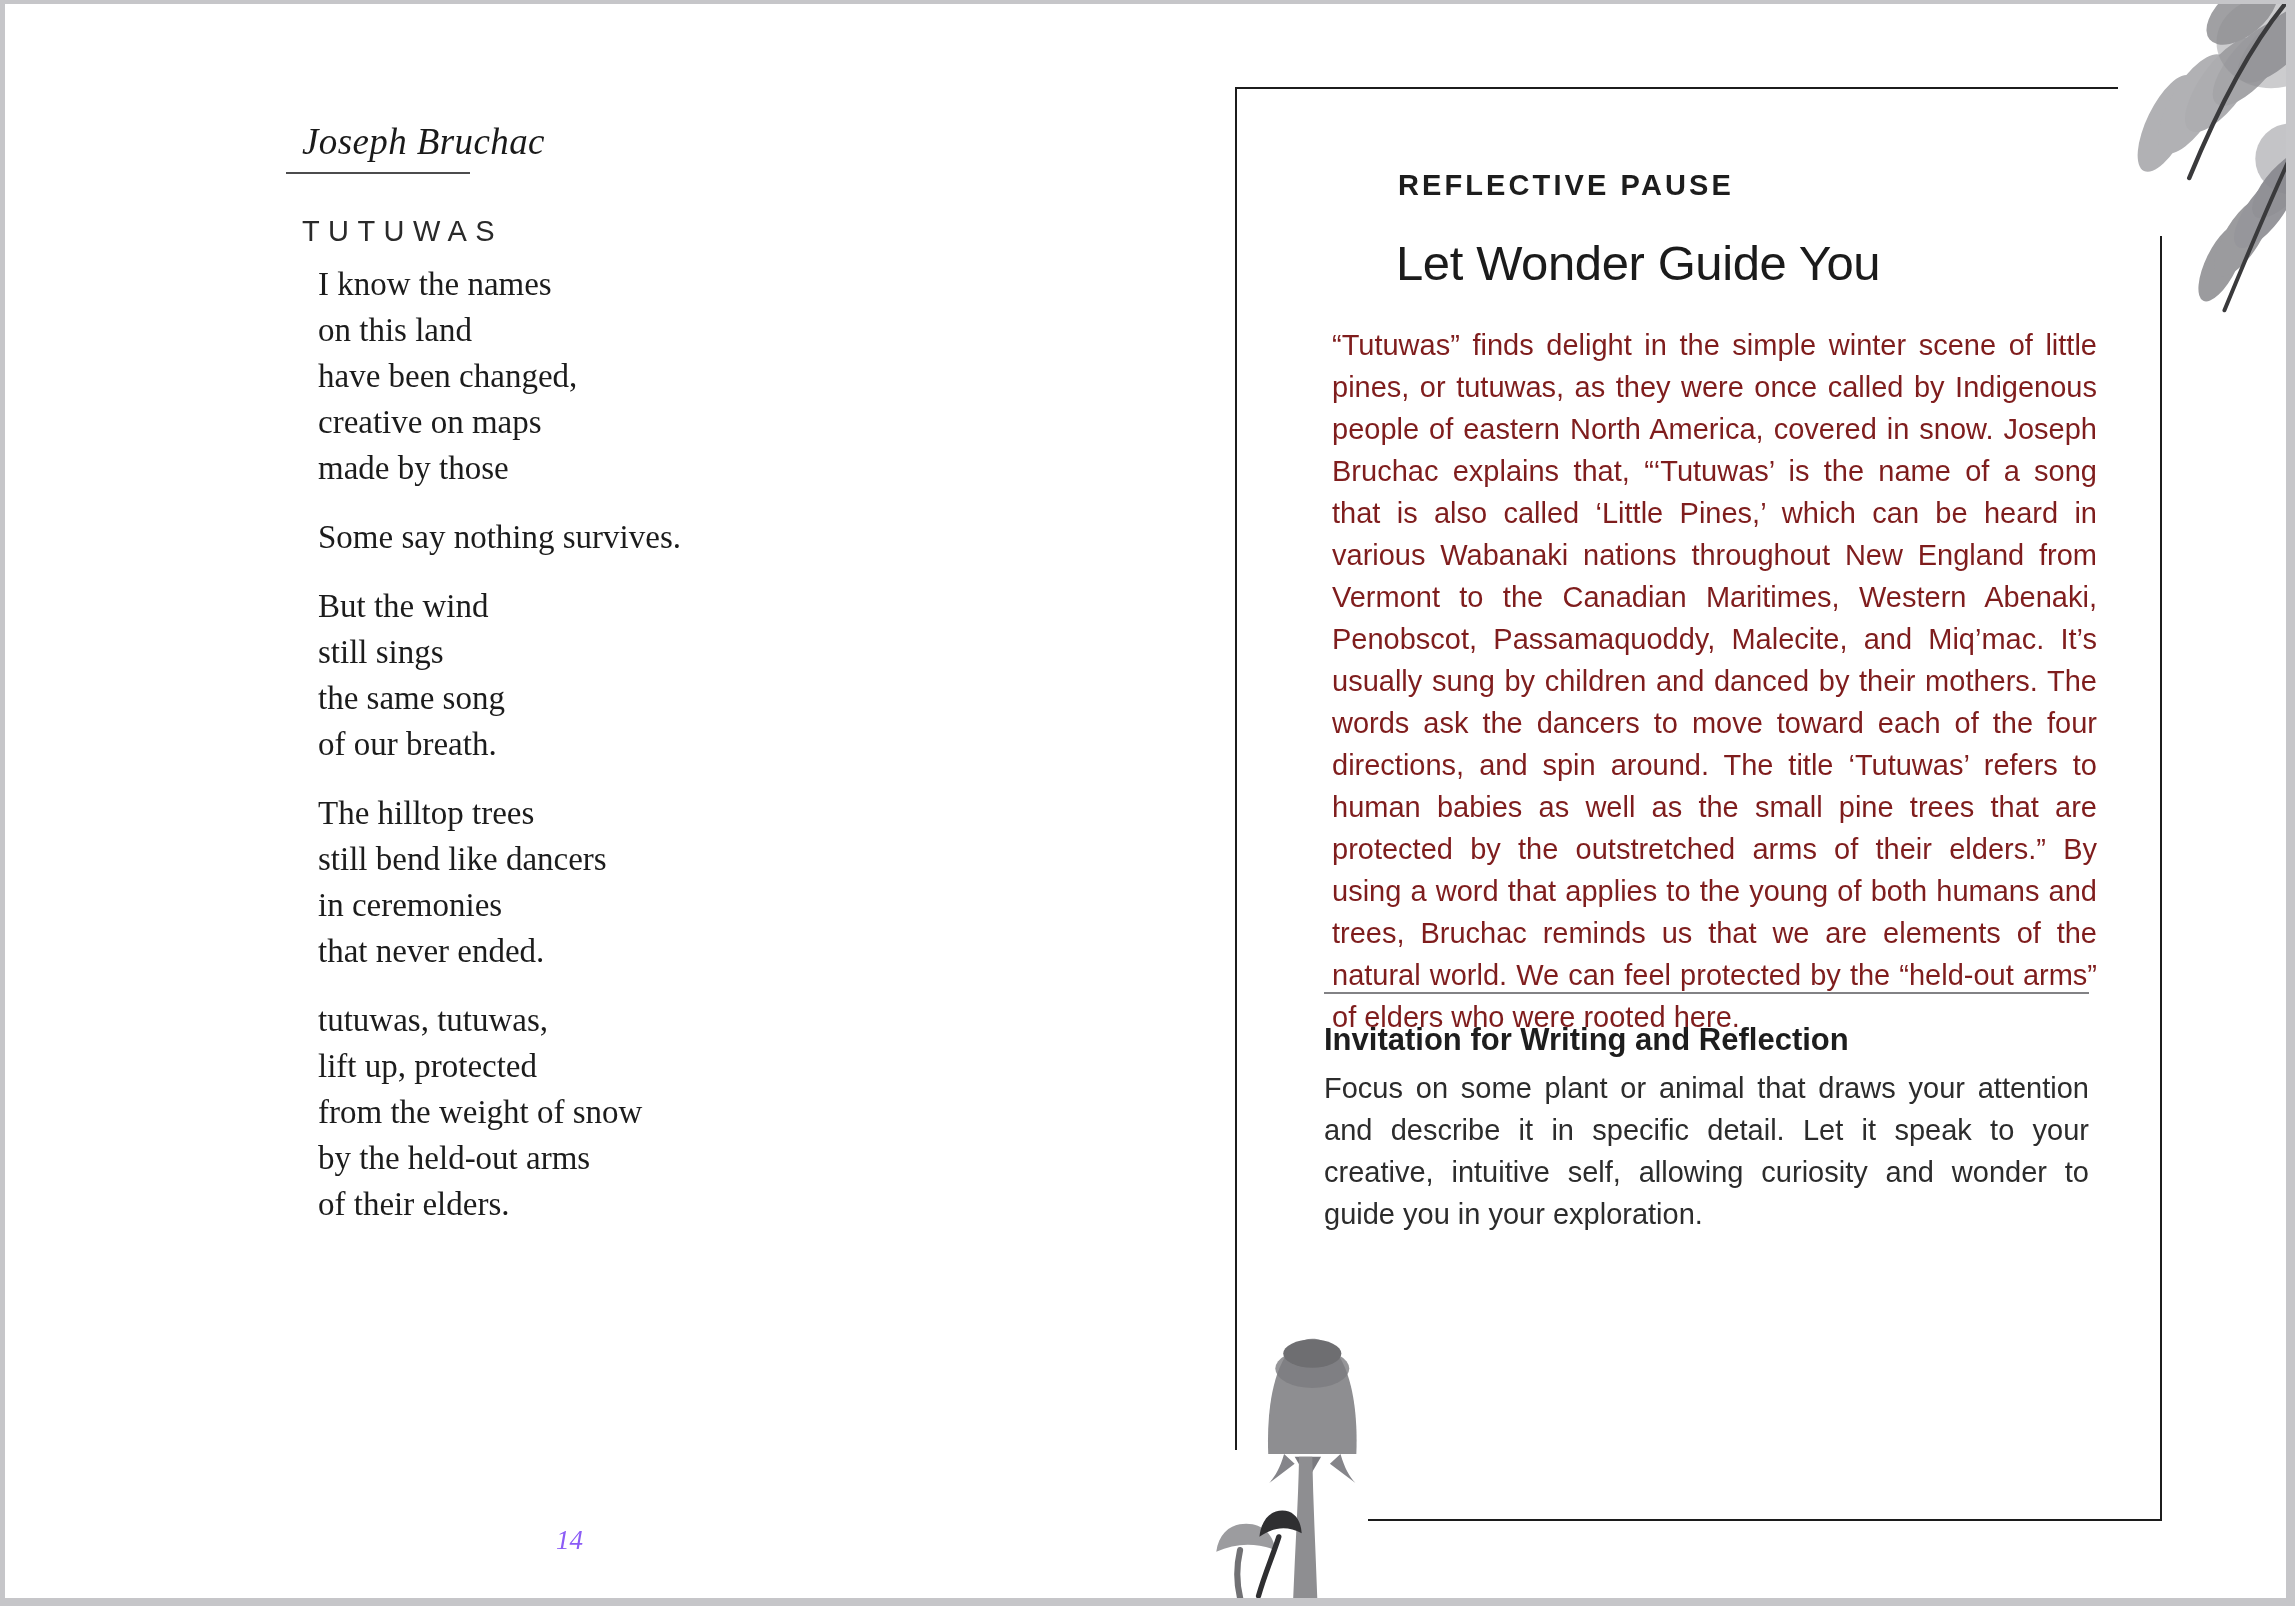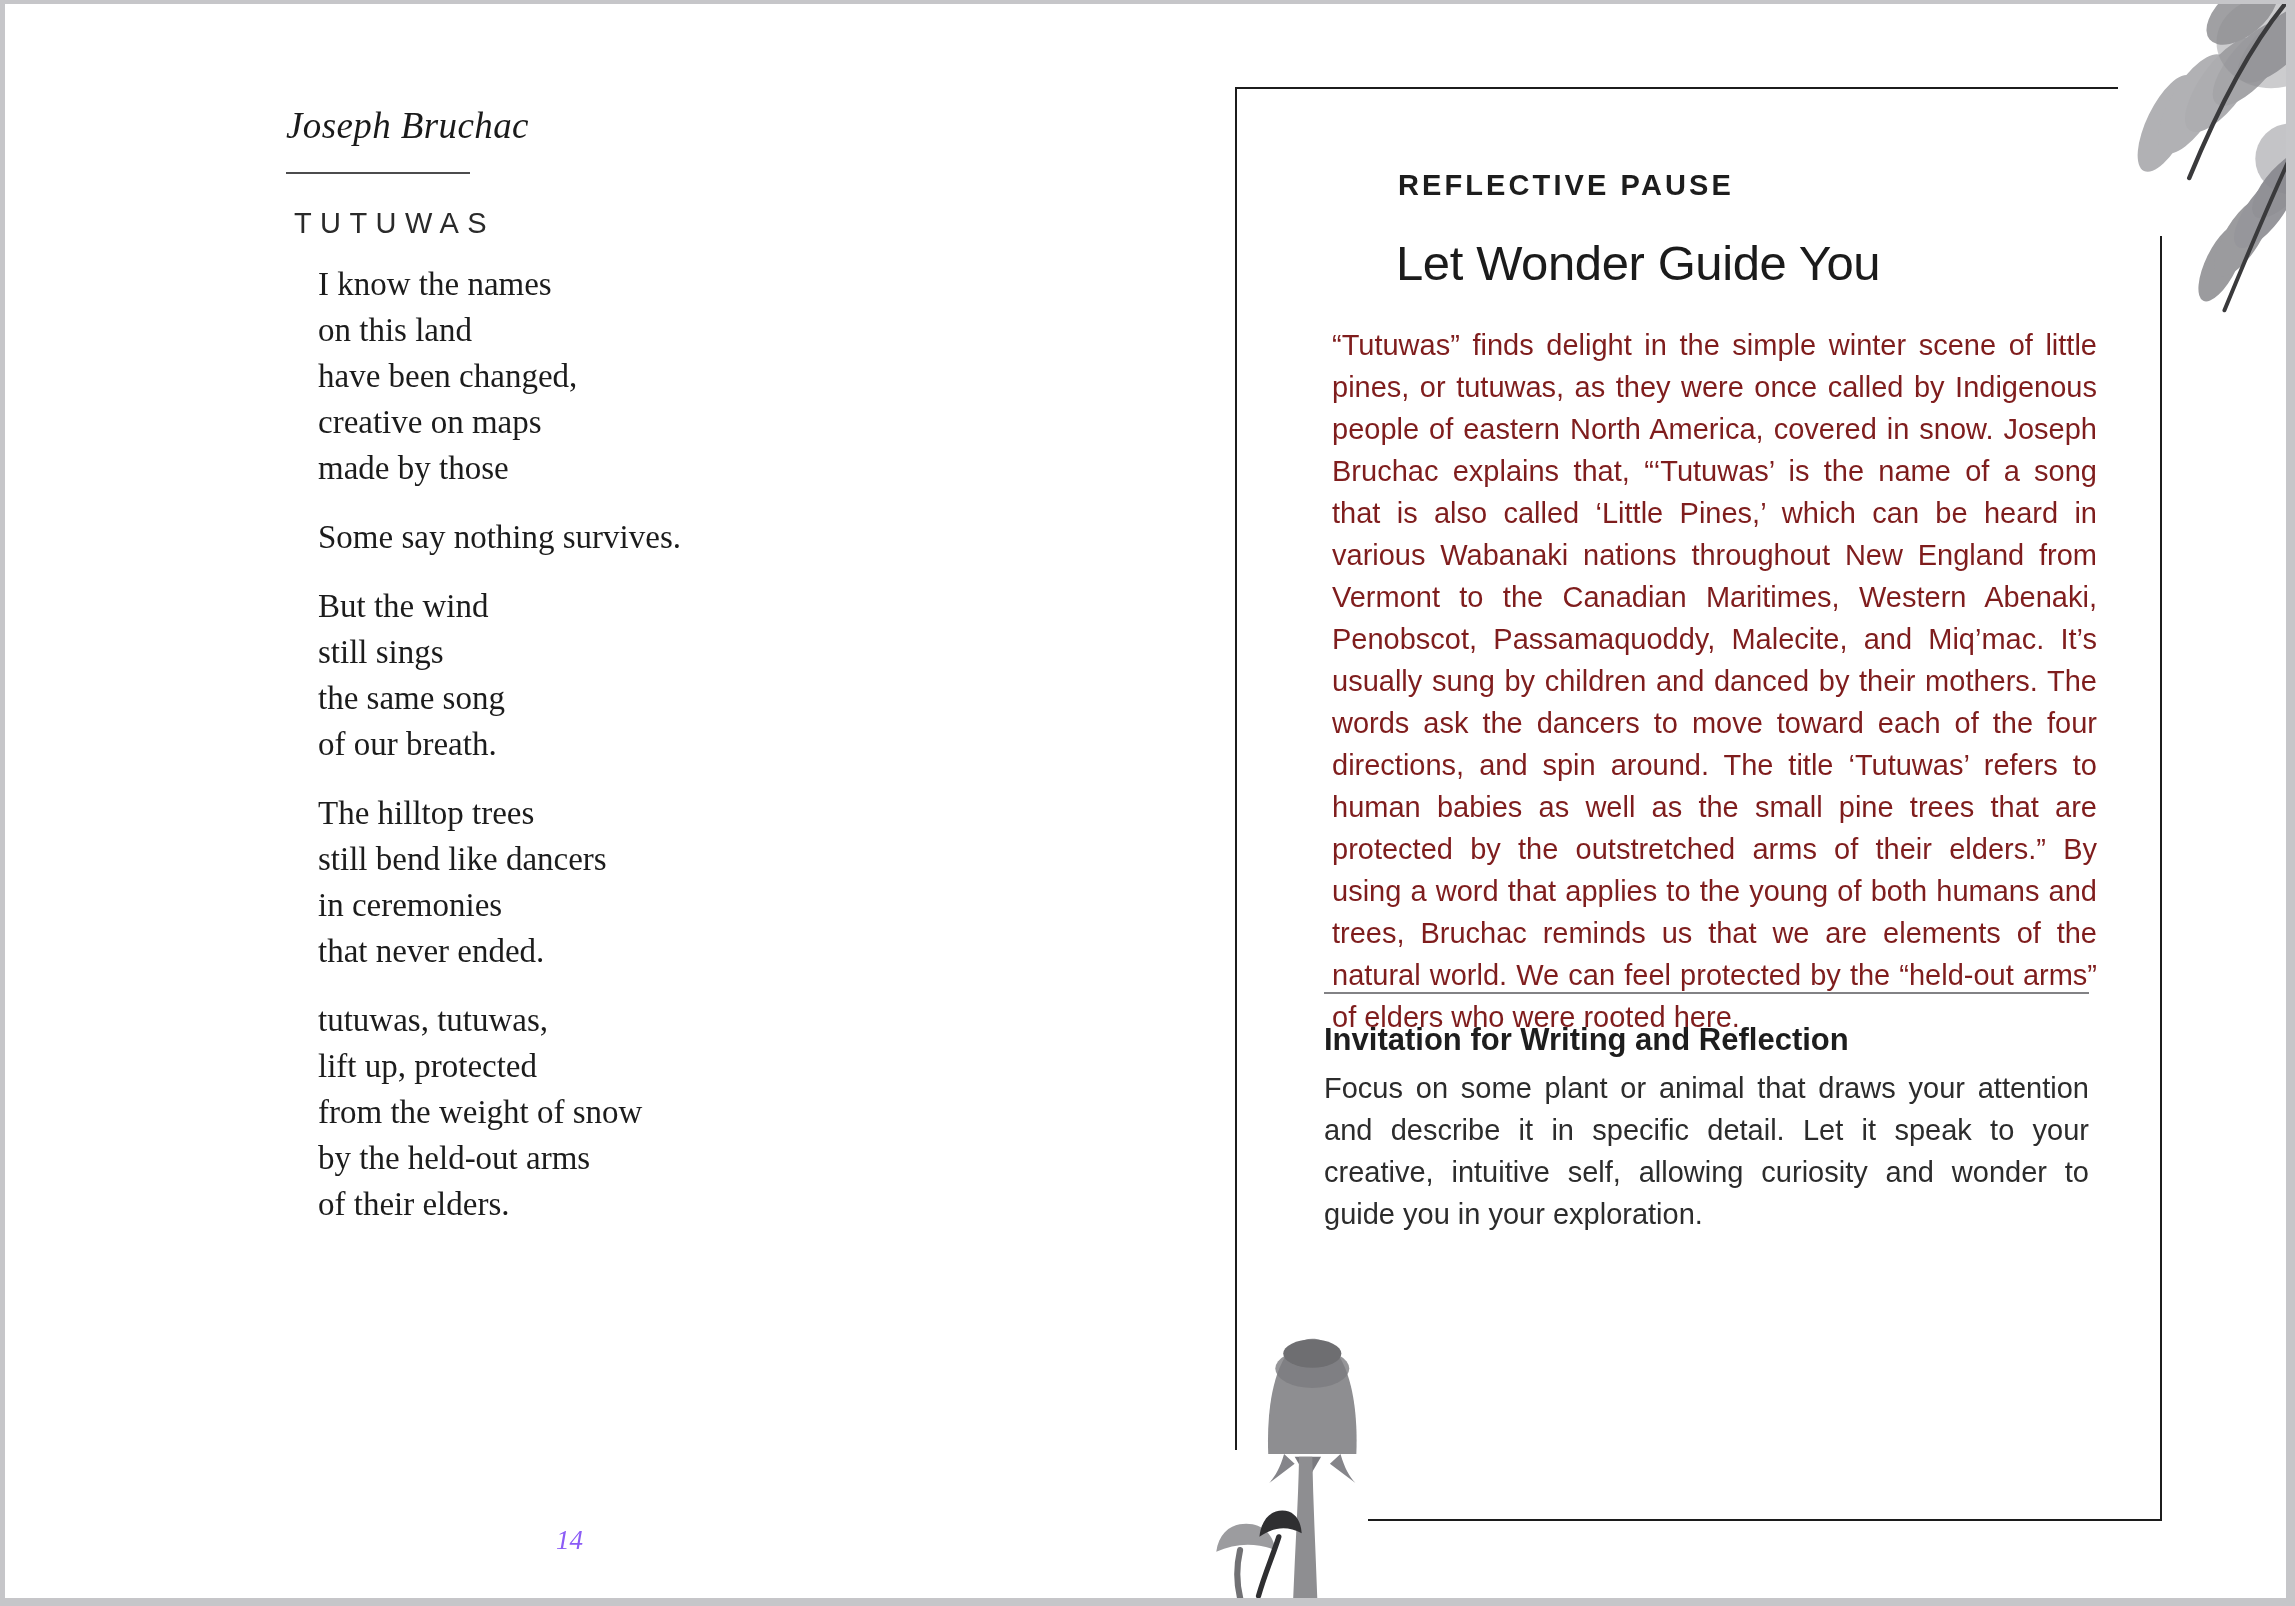--- a/index.html
+++ b/index.html
@@ -10,27 +10,27 @@
     -webkit-font-smoothing:antialiased;
   }
   .page{
     position:absolute;left:5.3px;top:4.4px;width:2281px;height:1594px;
     background:#ffffff;overflow:hidden;
   }
   .content{position:absolute;left:-5.3px;top:-4.4px;width:2295px;height:1607px;}
 
   
   .author{
-    position:absolute;left:286px;top:104px;margin:0;
+    position:absolute;left:286px;top:104px;margin:16px;
     font:italic 400 37px/1.2 "Liberation Serif",serif;color:#1a1a1a;
     letter-spacing:0.4px;
   }
   .author-rule{position:absolute;left:286px;top:172px;width:184px;height:1.8px;background:#4c4c4e;}
   .poem-title{
-    position:absolute;left:286px;top:198px;margin:8px;
+    position:absolute;left:286px;top:198px;margin:16px;
     font:400 29px/1.2 "Liberation Sans",sans-serif;color:#2a2a2a;
     letter-spacing:8.4px;
   }
   .poem{
     position:absolute;left:286px;top:261px;width:689px;
     font:400 33px/46px "Liberation Serif",serif;color:#1c1c1c;margin-left:32px;
   }
   .stanza{margin:0 0 23px 0;}
   .page-number{
     position:absolute;left:556px;top:1524px;

